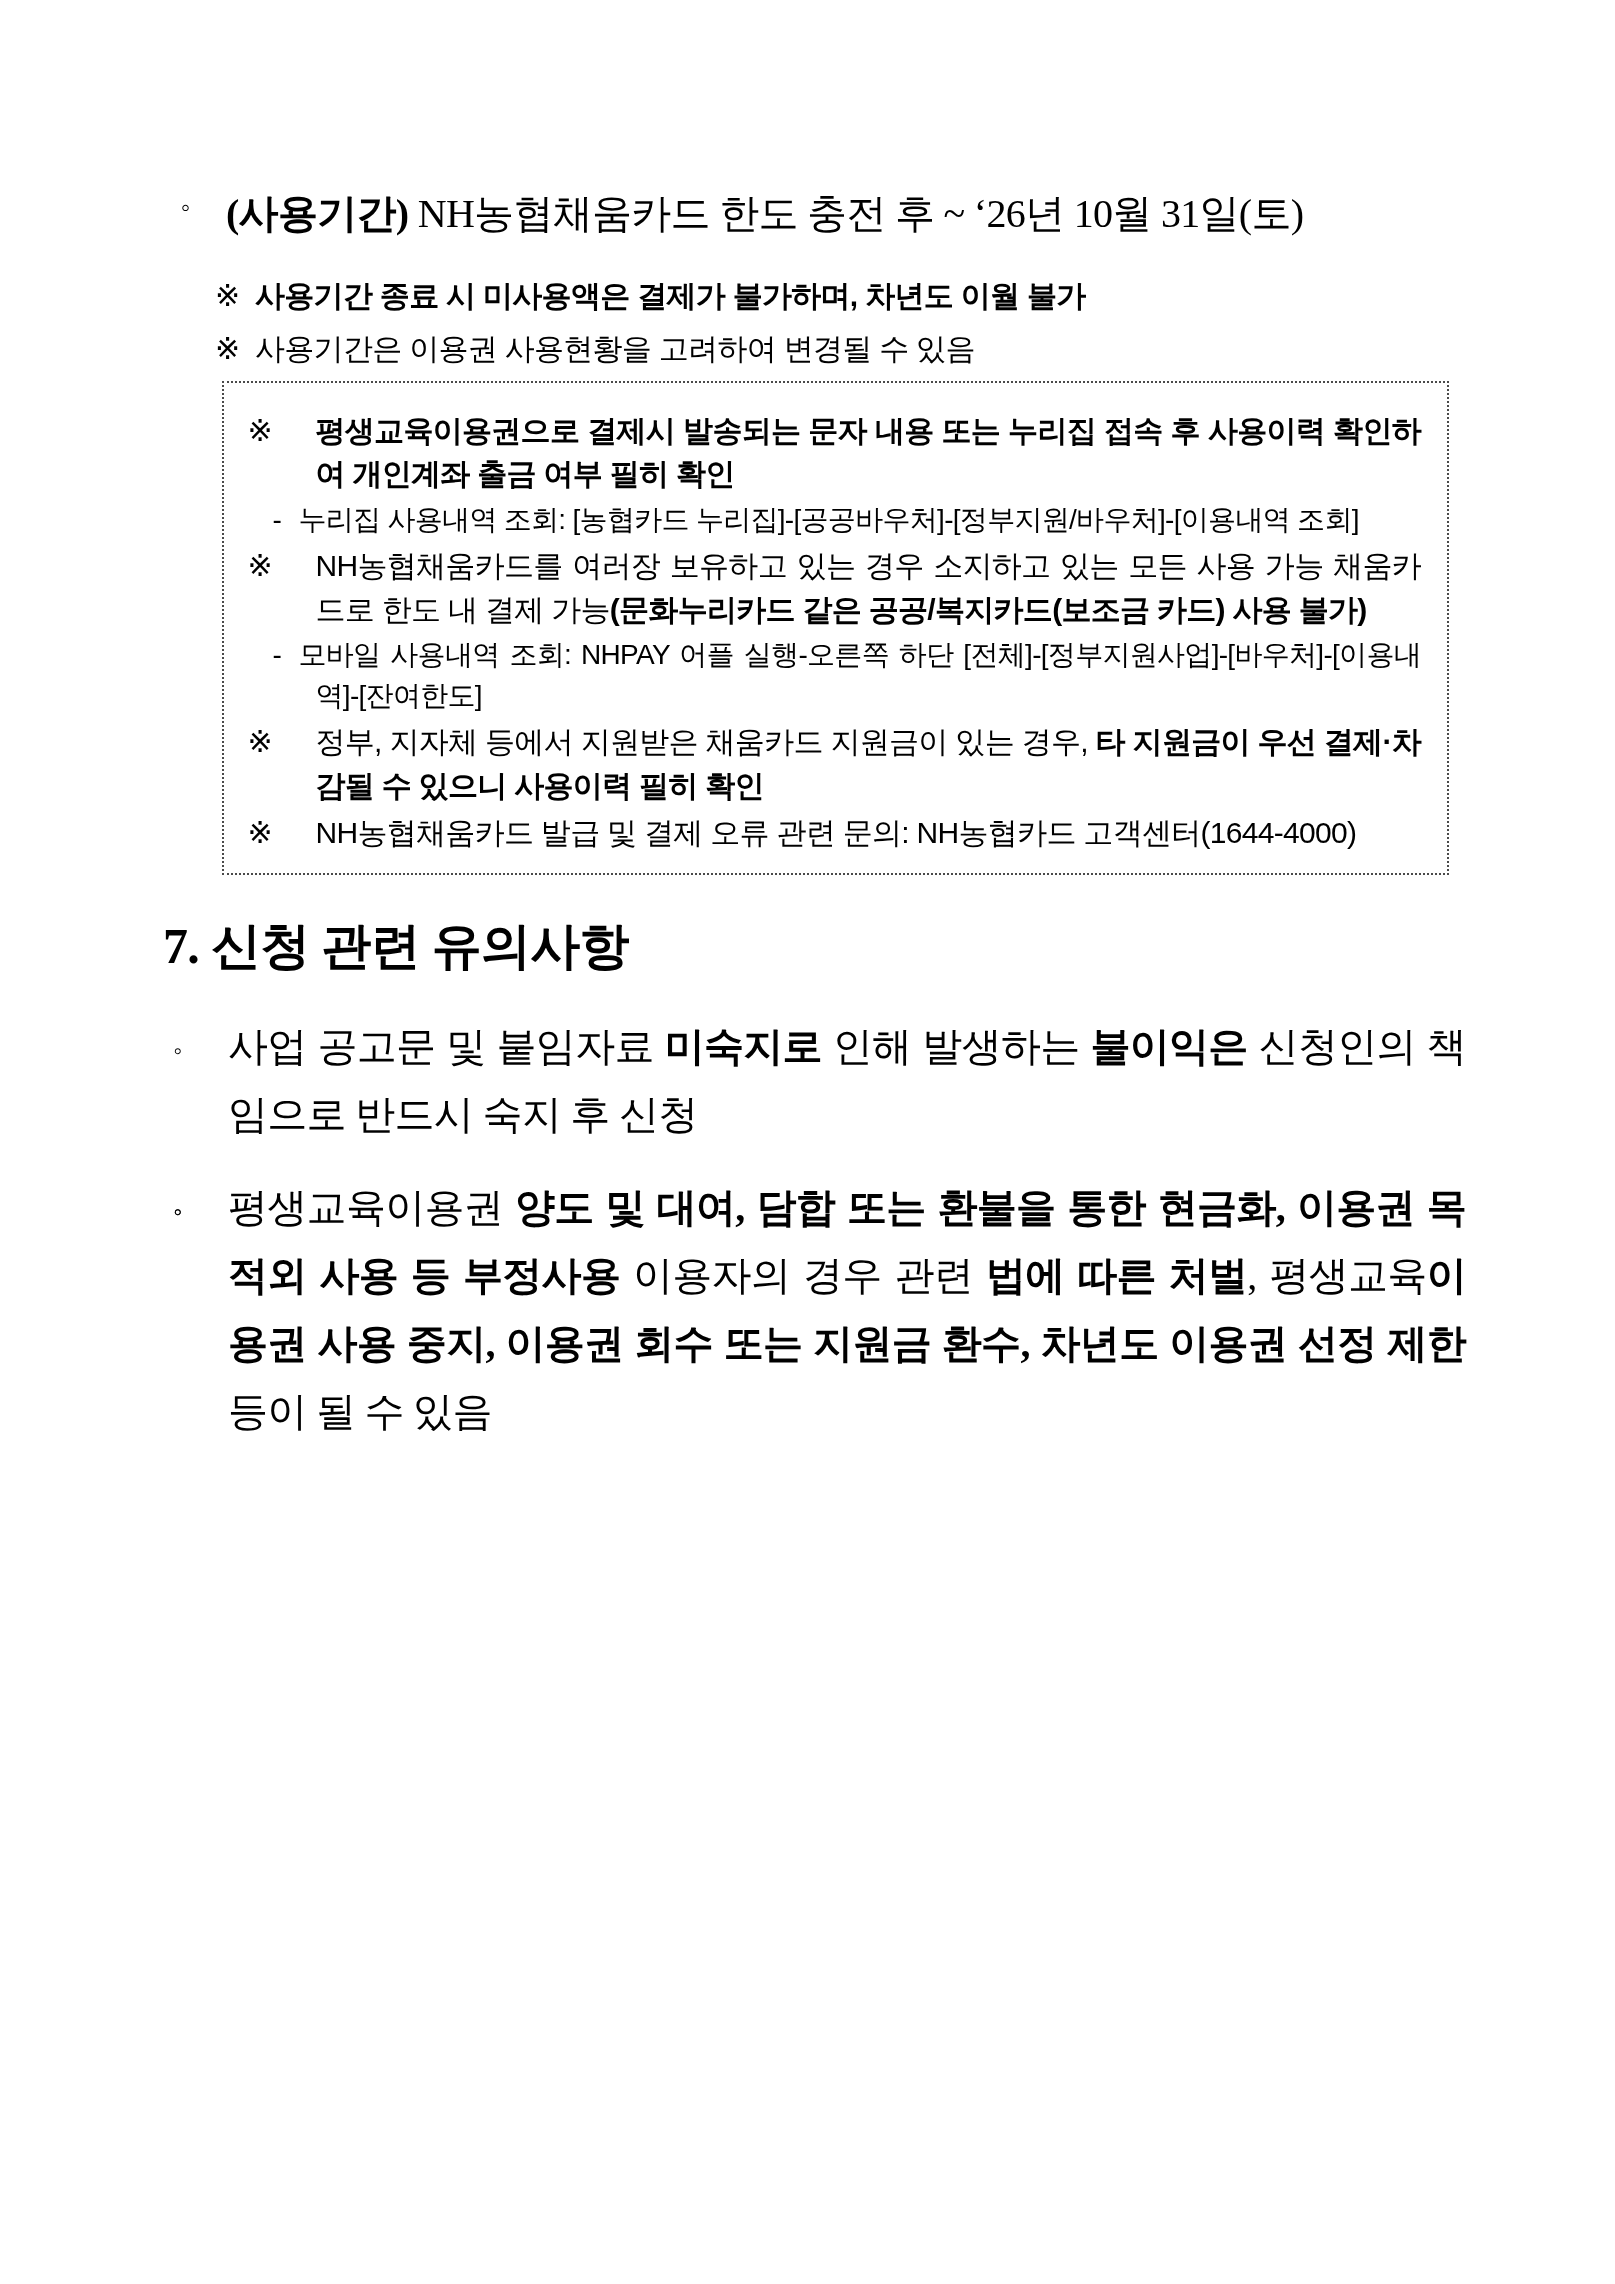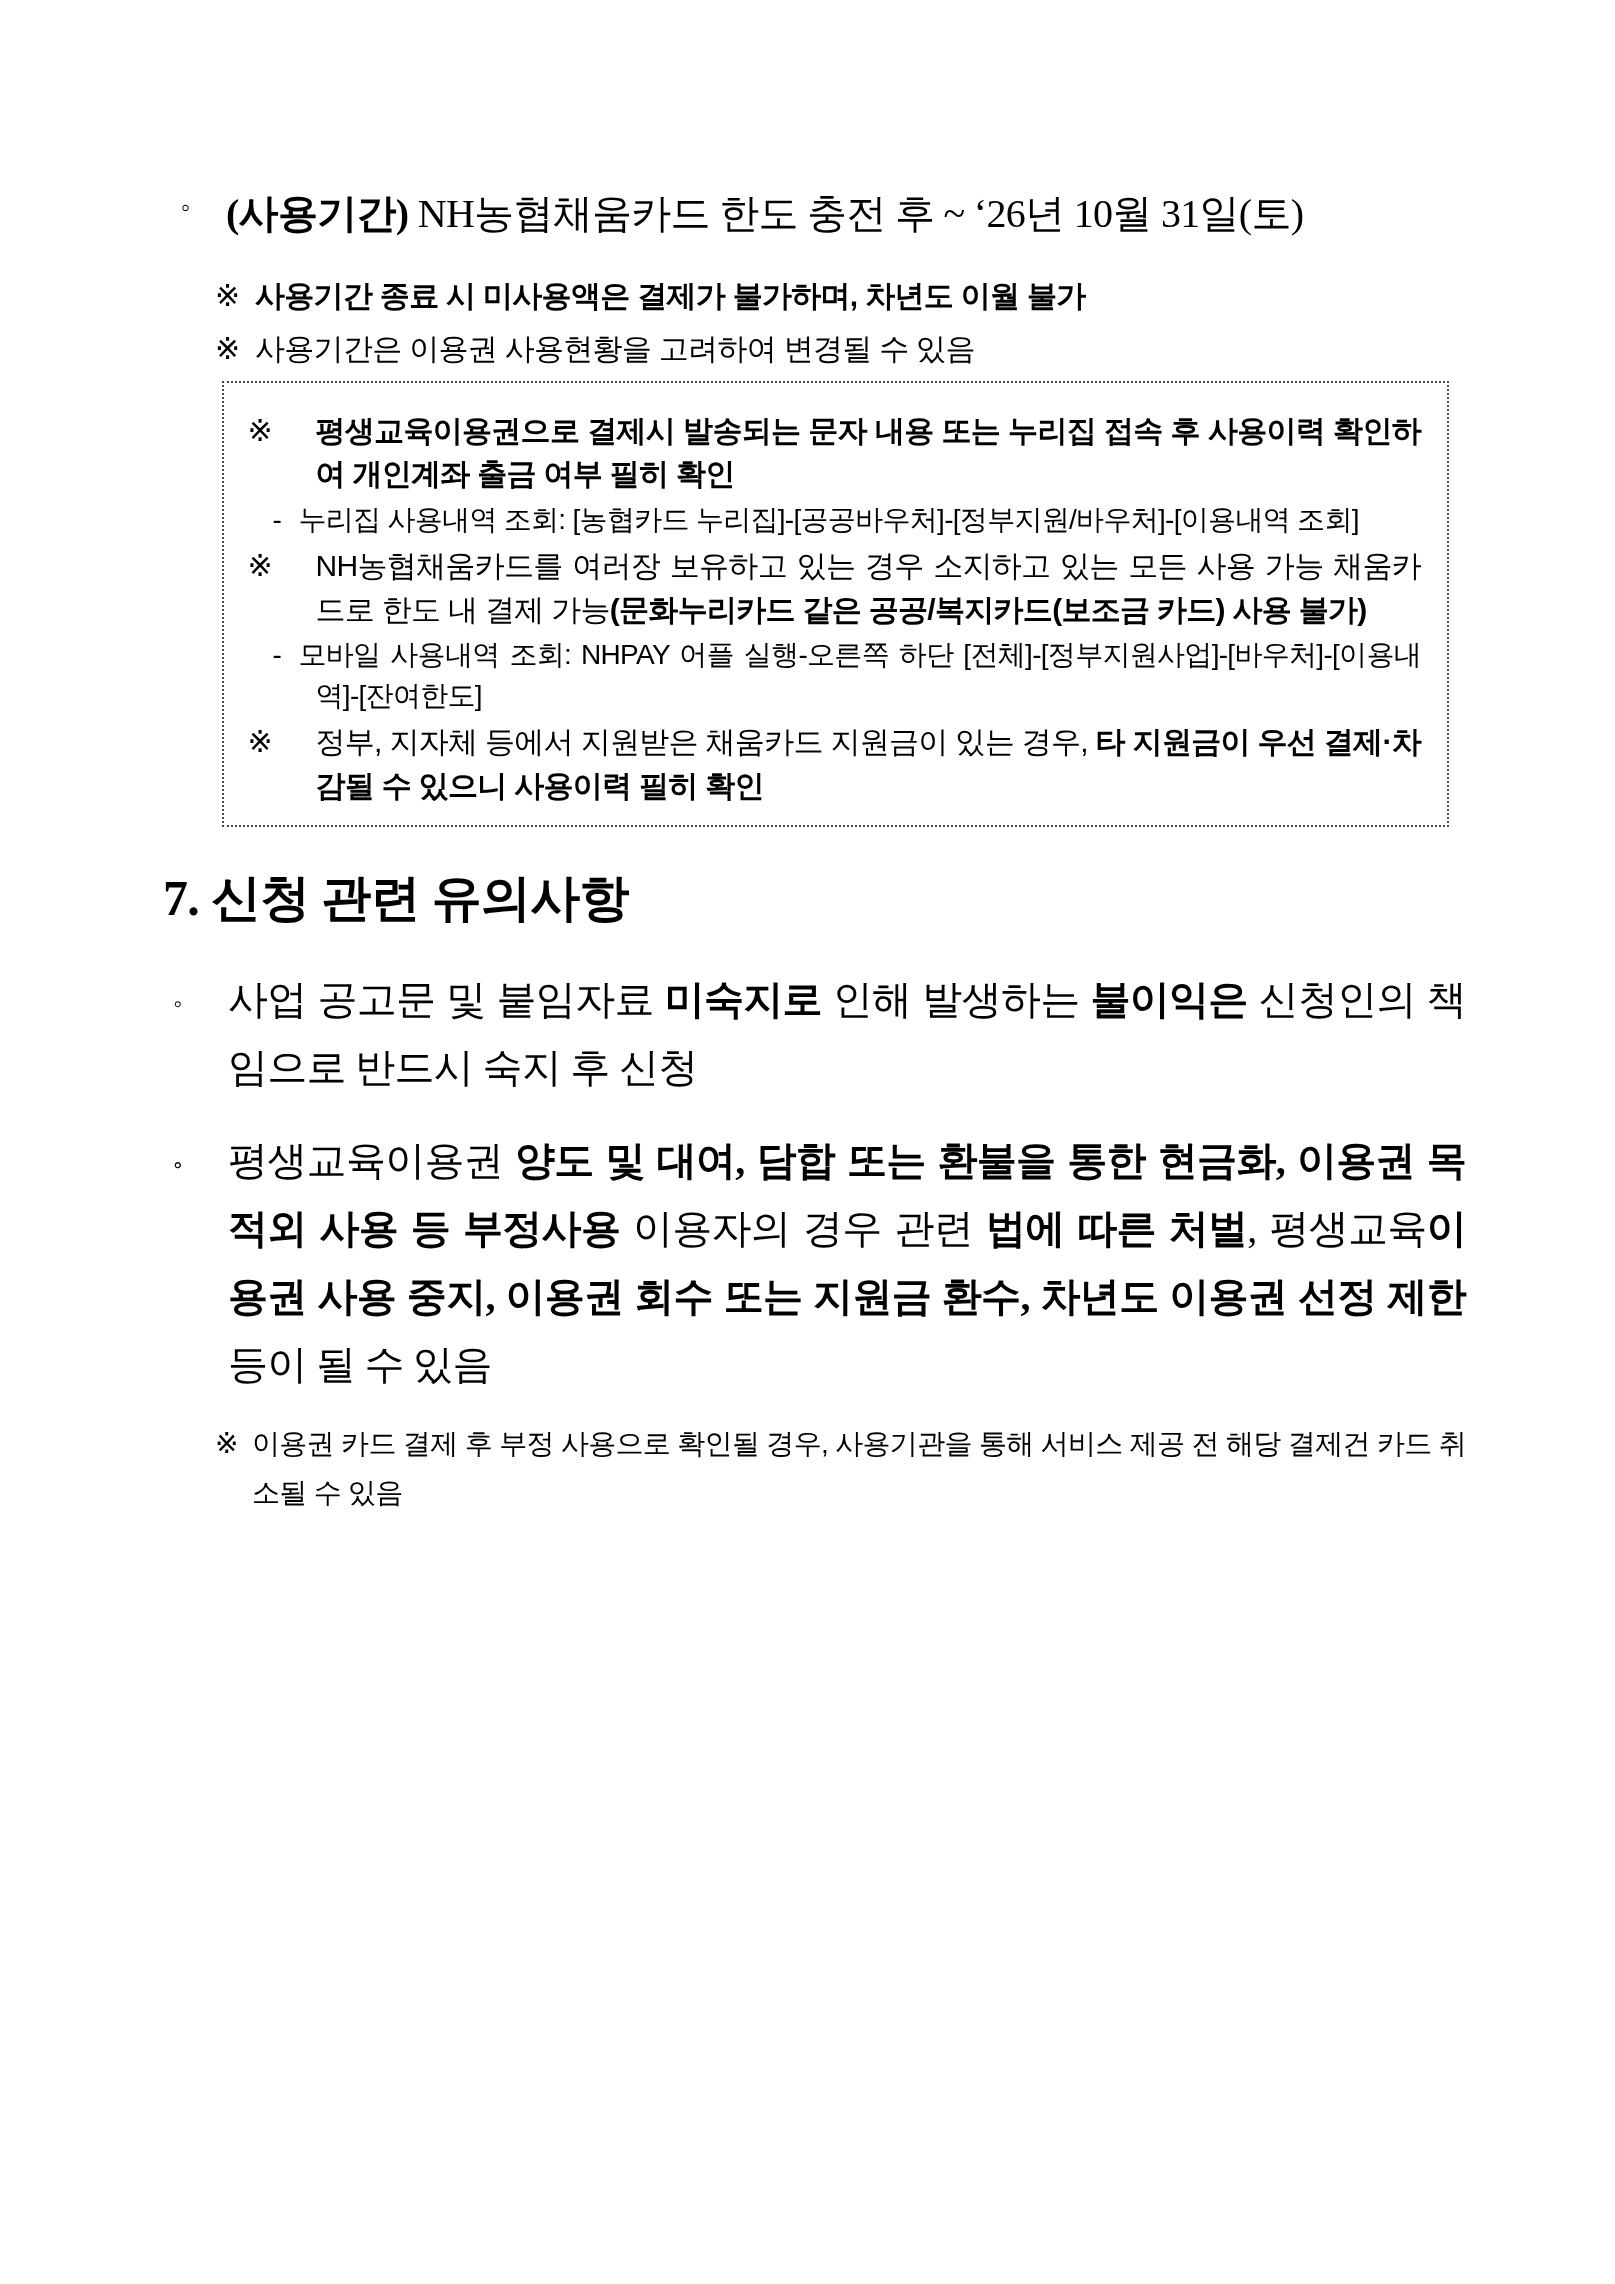--- a/index.html
+++ b/index.html
@@ -100,34 +100,34 @@
       </p>
       <p class="bitem">
         <span class="mk">※</span><span><span>NH농협채움카드를 여러장 보유하고 있는 경우 소지하고 있는 모든 사용 가능 채움카드로 한도 내 결제 가능</span><span class="bold">(문화누리카드 같은 공공/복지카드(보조금 카드) 사용 불가)</span></span>
       </p>
       <p class="bitem dash">
         <span class="mk">-</span><span><span>모바일 사용내역 조회: NHPAY 어플 실행-오른쪽 하단 [전체]-[정부지원사업]-[바우처]-[이용내역]-[잔여한도]</span></span>
       </p>
       <p class="bitem">
         <span class="mk">※</span><span><span>정부, 지자체 등에서 지원받은 채움카드 지원금이 있는 경우, </span><span class="bold">타 지원금이 우선 결제·차감될 수 있으니 사용이력 필히 확인</span></span>
       </p>
+      <p class="bitem">
+        <span class="mk">※</span><span><span>NH농협채움카드 발급 및 결제 오류 관련 문의: NH농협카드 고객센터(1644-4000)</span></span>
+      </p>
     </div>
 
     <h1 class="h7 serif">7. 신청 관련 유의사항</h1>
 
     <p class="bullet serif">
       <span class="mk">◦</span><span><span>사업 공고문 및 붙임자료 </span><span class="bold">미숙지로</span><span> 인해 발생하는 </span><span class="bold">불이익은</span><span> 신청인의 책임으로 반드시 숙지 후 신청</span></span>
     </p>
 
     <p class="bullet serif">
       <span class="mk">◦</span>
     </p>
 
     <p class="bullet serif">
       <span class="mk">◦</span><span><span>평생교육이용권 </span><span class="bold">양도 및 대여, 담합 또는 환불을 통한 현금화, 이용권 목적외 사용 등 부정사용</span><span> 이용자의 경우 관련 </span><span class="bold">법에 따른 처벌</span><span>, 평생교육</span><span class="bold">이용권 사용 중지, 이용권 회수 또는 지원금 환수, 차년도 이용권 선정 제한</span><span> 등이 될 수 있음</span></span>
     </p>
-    <p class="note2">
-      <span class="mk">※</span><span><span>이용권 카드 결제 후 부정 사용으로 확인될 경우, 사용기관을 통해 서비스 제공 전 해당 결제건 카드 취소될 수 있음</span></span>
-    </p>
 
   </div>
 </div>
 
 
 </body></html>

